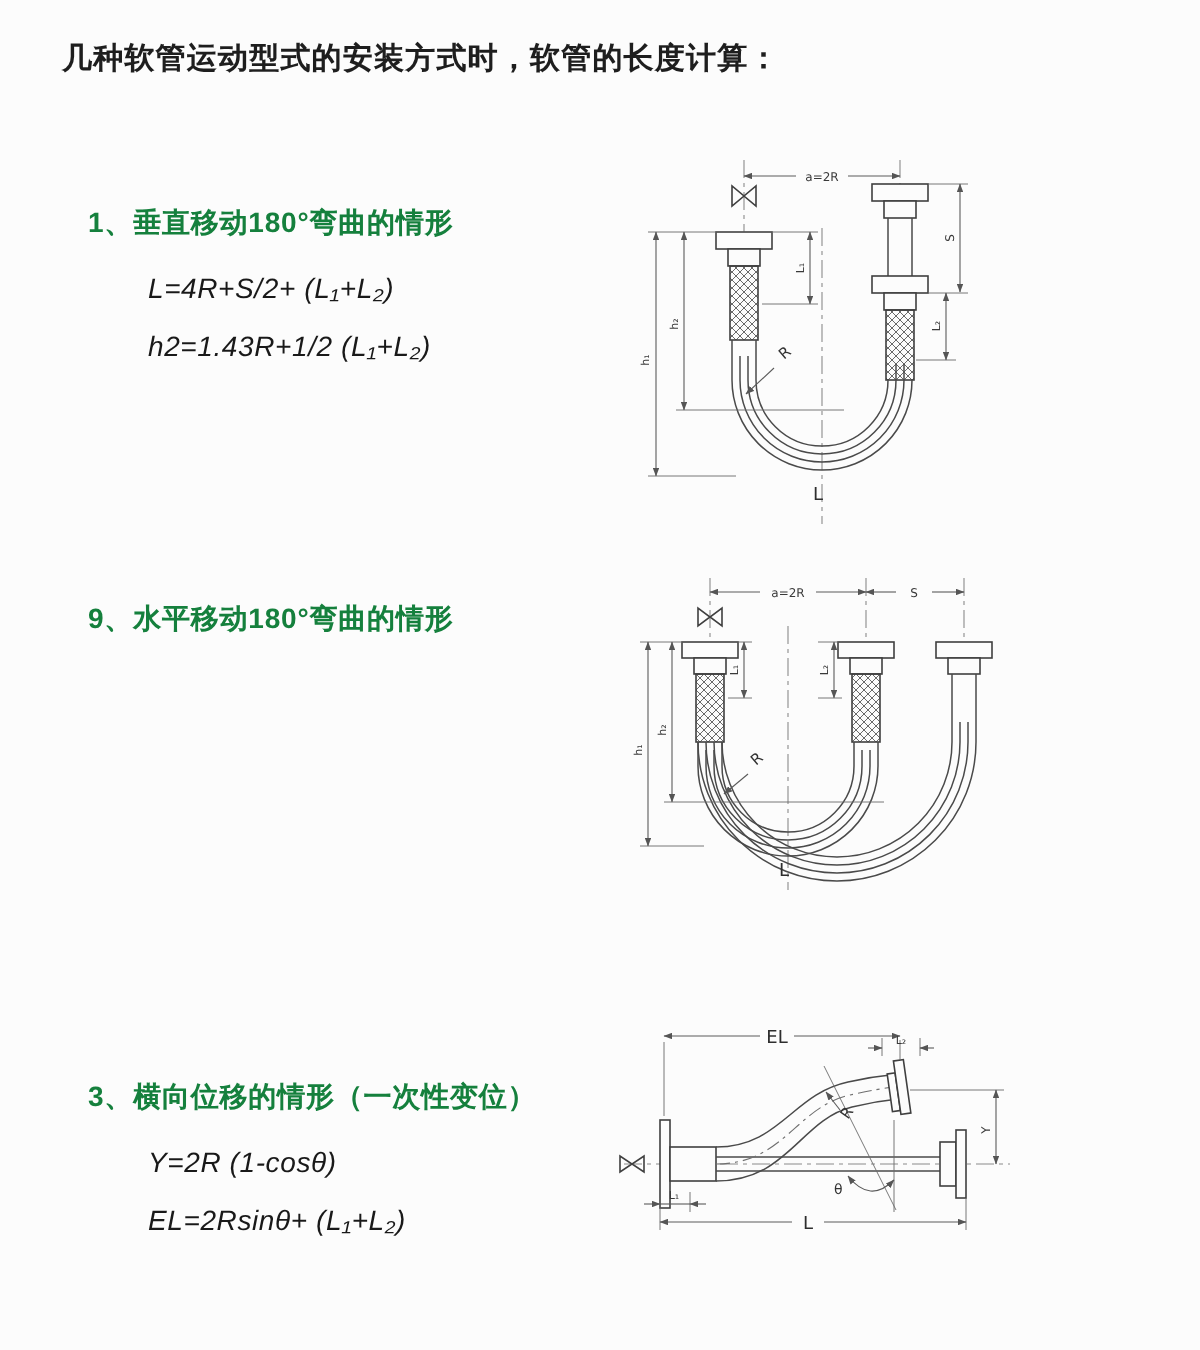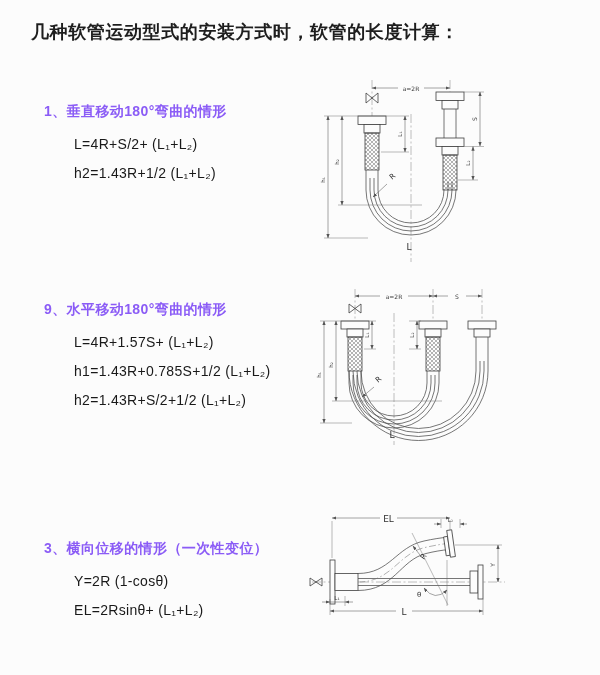--- a/index.html
+++ b/index.html
@@ -3,26 +3,26 @@
 <meta charset="utf-8">
 <style>
   html,body{margin:0;padding:0;}
   body{
     width:600px;height:675px;position:relative;overflow:hidden;
     background:#fcfcfc;color:#222;
     font-family:"Liberation Sans","DejaVu Sans",sans-serif;
   }
   .title{
     position:absolute;left:31px;top:20px;
-    font-size:18px;font-weight:bold;letter-spacing:.6px;color:#1e1e1e;
+    font-size:15px;font-weight:bold;letter-spacing:.6px;color:#1e1e1e;
   }
   .section{position:absolute;left:44px;width:270px;}
-  .heading{font-size:14px;font-weight:bold;letter-spacing:.4px;color:#8b5cf6;}
+  .heading{font-size:14px;font-weight:bold;letter-spacing:.4px;color:#15803d;}
   .formulas{margin-top:9px;padding-left:30px;}
-  .formula{font-size:14px;line-height:29px;color:#191919;letter-spacing:.3px;white-space:nowrap;}
+  .formula{font-size:14px;line-height:29px;color:#191919;letter-spacing:.3px;white-space:nowrap;font-style:italic;}
   svg.diag{position:absolute;}
   svg text{font-family:"DejaVu Sans","Liberation Sans",sans-serif;fill:#333;}
   .fit{stroke:#3f3f3f;fill:#fcfcfc;stroke-width:.8;}
   .hose{stroke:#4a4a4a;fill:none;stroke-width:.75;}
   .dim{stroke:#5a5a5a;fill:none;stroke-width:.55;}
   .ext{stroke:#6a6a6a;fill:none;stroke-width:.45;}
   .cl{stroke:#8a8a8a;fill:none;stroke-width:.55;stroke-dasharray:9 2.5 2 2.5;}
   .hmid{stroke:#6f6f6f;fill:none;stroke-width:.55;stroke-dasharray:7 2.5 1.5 2.5;}
   .dlab{font-size:6px;fill:#3a3a3a;}
   .dlab-s{font-size:5.5px;fill:#3a3a3a;}
@@ -37,25 +37,20 @@
 <div class="section" style="top:103px">
   <div class="heading">1、垂直移动180°弯曲的情形</div>
   <div class="formulas">
     <div class="formula">L=4R+S/2+ (L₁+L₂)</div>
     <div class="formula">h2=1.43R+1/2 (L₁+L₂)</div>
   </div>
 </div>
 
 <div class="section" style="top:301px">
   <div class="heading">9、水平移动180°弯曲的情形</div>
-  <div class="formulas">
-    <div class="formula">L=4R+1.57S+ (L₁+L₂)</div>
-    <div class="formula">h1=1.43R+0.785S+1/2 (L₁+L₂)</div>
-    <div class="formula">h2=1.43R+S/2+1/2 (L₁+L₂)</div>
-  </div>
 </div>
 
 <div class="section" style="top:540px">
   <div class="heading">3、横向位移的情形（一次性变位）</div>
   <div class="formulas">
     <div class="formula">Y=2R (1-cosθ)</div>
     <div class="formula">EL=2Rsinθ+ (L₁+L₂)</div>
   </div>
 </div>
 

